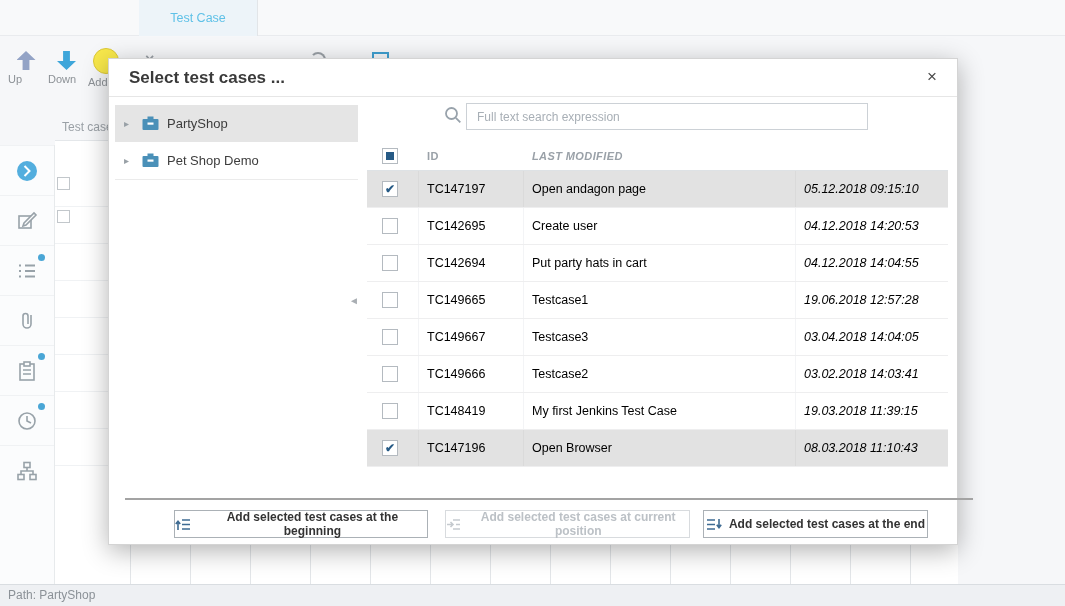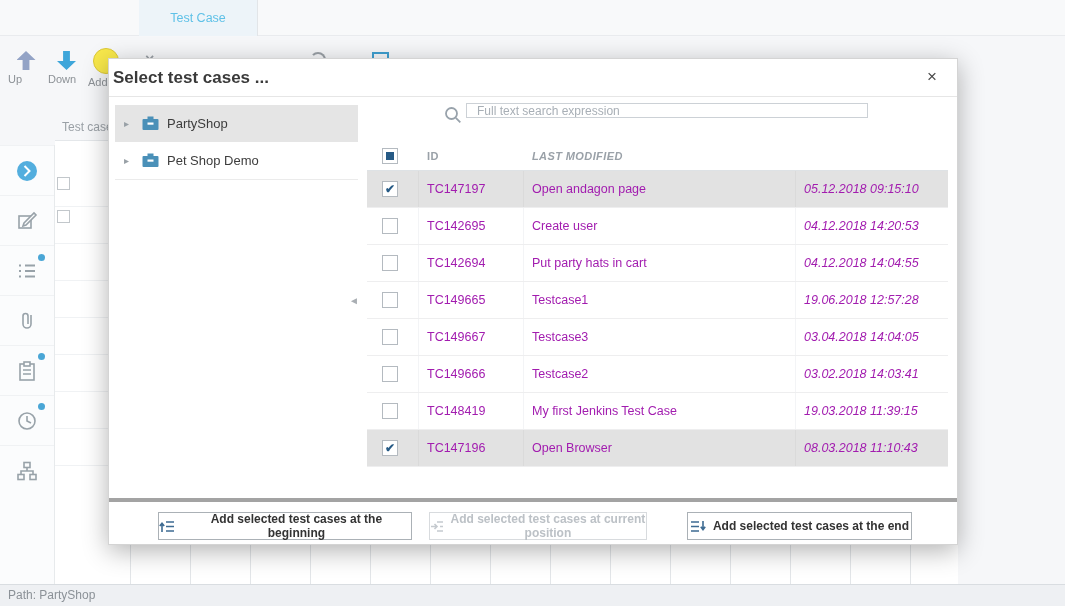--- a/index.html
+++ b/index.html
@@ -45,57 +45,57 @@
   .rcol-chrome { background:#fbf7da; color:#a09a55; font-size:12.5px; line-height:37px; padding-left:9px; }
   .rcol-rest { height:296px; background:repeating-linear-gradient(to bottom, transparent 0 36px, #f0f2f4 36px 37px); }
 
   .statusbar { position:absolute; left:0; top:584px; width:100%; height:22px; background:#eef0f3; border-top:1px solid #d9dde1;
     font-size:12px; color:#8b9197; line-height:20px; padding-left:8px; }
 
   
   .modal { position:absolute; left:108px; top:58px; width:850px; height:487px; background:#fff;
     border:1px solid #d4d4d4; box-shadow:0 6px 24px rgba(0,0,0,.3); z-index:10; }
   .modal-titlebar { position:absolute; left:0; top:0; width:100%; height:38px; border-bottom:1px solid #e6e6e6; }
-  .modal-title { font-size:17px; font-weight:bold; color:#3a3a3a; line-height:37px; padding-left:4px; }
+  .modal-title { font-size:17px; font-weight:bold; color:#3a3a3a; line-height:37px; padding-left:20px; }
   .close-btn { position:absolute; right:10px; top:0; width:30px; height:38px; line-height:36px; text-align:center;
     font-size:17px; color:#4a4a4a; cursor:pointer; }
 
   .tree { position:absolute; left:6px; top:46px; width:243px; }
   .tree-item { height:37px; display:flex; align-items:center; font-size:13px; color:#3d3d3d; cursor:pointer; }
   .tree-item.selected { background:#e5e5e5; }
   .tree-expander { width:14px; margin-left:9px; color:#98a0a6; font-size:10px; }
   .tree-folder { margin:0 8px 0 4px; display:flex; }
   .tree-divider { border-bottom:1px solid #ebebeb; }
   .splitter { position:absolute; left:240px; top:236px; color:#a9aeb3; font-size:10px; cursor:pointer; }
 
   .search-icon { position:absolute; left:334px; top:46px; }
-  .search-input { position:absolute; left:357px; top:44px; width:402px; height:15px; border:1px solid #ccd1d6;
+  .search-input { position:absolute; left:357px; top:44px; width:402px; height:27px; border:1px solid #ccd1d6;
     padding:0 10px; font-size:12px; color:#444; font-family:inherit; background:#fff; }
   .search-input::placeholder { color:#a8afb6; }
 
   .tc-table { position:absolute; left:258px; top:82px; width:581px; }
   .tc-header { display:flex; height:30px; align-items:center; border-bottom:1px solid #dee2e5;
     color:#9aa1a8; font-size:11px; font-weight:bold; letter-spacing:.4px; }
-  .tc-row { display:flex; height:37px; align-items:center; border-bottom:1px solid #eeeeef; font-size:12.5px; color:#a21caf; cursor:pointer; }
+  .tc-row { display:flex; height:37px; align-items:center; border-bottom:1px solid #eeeeef; font-size:12.5px; color:#000000; cursor:pointer; }
   .tc-row.selected { background:#e2e2e2; }
   .col-cb { width:52px; padding-left:15px; }
   .col-id { width:105px; padding-left:8px; }
   .col-name { width:272px; padding-left:8px; }
   .col-mod { flex:1; padding-left:8px;font-style:italic; }
   .tc-row .col-cb, .tc-row .col-id, .tc-row .col-name { align-self:stretch; display:flex; align-items:center; border-right:1px solid #f3f4f6; }
   .tc-row.selected .col-cb, .tc-row.selected .col-id, .tc-row.selected .col-name { border-right-color:#dadada; }
   .cbx { width:16px; height:16px; border:1px solid #b4bac0; background:#fff; display:flex; align-items:center; justify-content:center; cursor:pointer; }
   .cbx.checked::after { content:"✔"; color:#265a85; font-size:12px; font-weight:bold; line-height:1; }
   .cbx.indet::after { content:""; width:8px; height:8px; background:#265a85; }
 
-  .modal-footer { position:absolute; left:0; top:439px; width:100%; height:48px; border-top:4px solid #a3a3a3; }
+  .modal-footer { position:absolute; left:16px; top:439px; width:100%; height:48px; border-top:2px solid #a3a3a3; }
   .fbtn { position:absolute; top:10px; height:28px; border:1px solid #abb1b6; background:#fff; cursor:pointer;
     font-size:12px; font-weight:bold; color:#333; display:flex; align-items:center; justify-content:center; gap:7px; font-family:inherit; }
   .fbtn-1 { left:49px; width:254px; }
-  .fbtn-2 { left:320px; width:218px; }
+  .fbtn-2 { left:320px; width:245px; }
   .fbtn-3 { left:578px; width:225px; }
   .fbtn.disabled { border-color:#d8dbde; color:#bcc1c6; }
   .fbtn.disabled svg * { stroke:#c5cacf !important; }
 </style>
 </head>
 <body>
 
 <div class="screen">
 
   <div class="tabbar">

